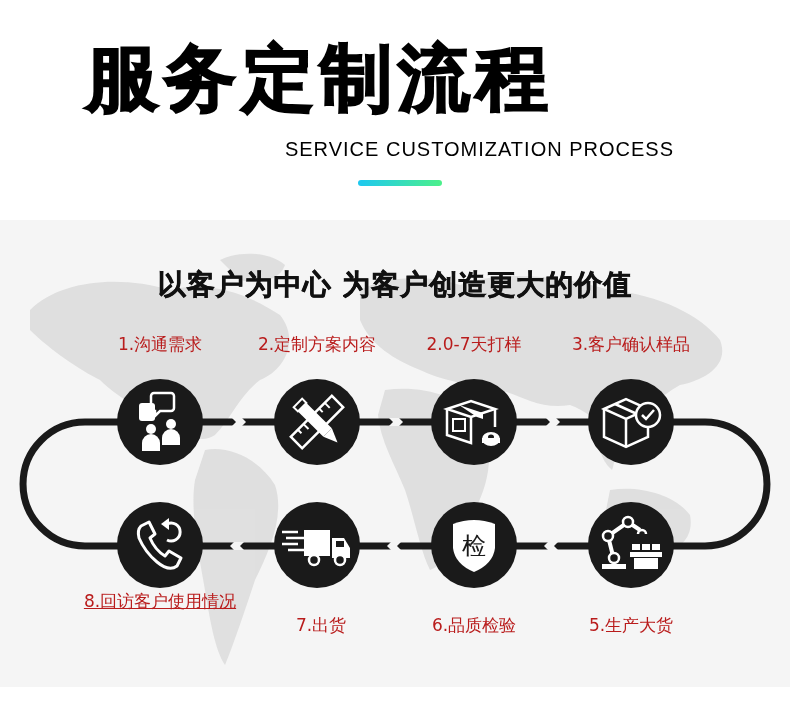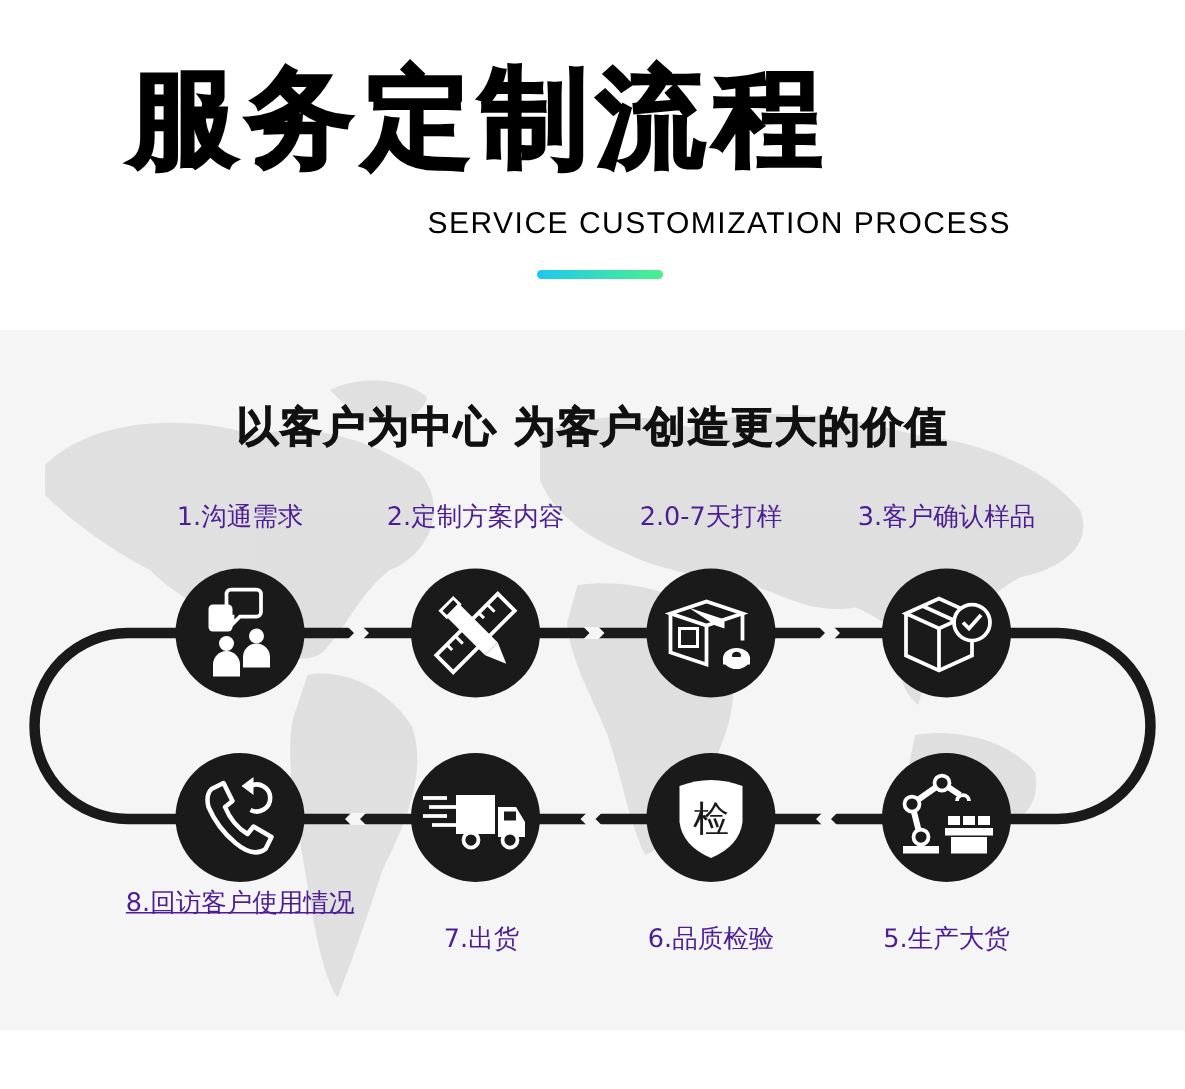--- a/index.html
+++ b/index.html
@@ -9,21 +9,21 @@
            font-size: 72px; font-weight: 900; color: #000; letter-spacing: 6px; line-height: 100px;
            -webkit-text-stroke: 2px #000; }
   .subtitle { position: absolute; left: 0; top: 138px; width: 674px; text-align: right;
               font-family: "Liberation Sans", sans-serif; font-size: 20px; color: #000; letter-spacing: 1px; }
   .accent-bar { position: absolute; left: 358px; top: 180px; width: 84px; height: 6px; border-radius: 3px; }
   .panel { position: absolute; left: 0; top: 220px; width: 790px; height: 467px; background: #f5f5f5; overflow: hidden; }
   .map { position: absolute; left: 0; top: 0; }
   .slogan { position: absolute; left: 0; top: 254px; width: 790px; text-align: center;
             font-size: 28px; font-weight: bold; color: #111; letter-spacing: 1px; margin-top: 12px; -webkit-text-stroke: 0.6px #111; }
   .track { position: absolute; left: 0; top: 0; }
-  .step-label { position: absolute; width: 200px; text-align: center; font-size: 17px; color: #4c1d95; }
+  .step-label { position: absolute; width: 200px; text-align: center; font-size: 17px; color: #b91c1c; }
   .step-circle { position: absolute; width: 86px; height: 86px; border-radius: 50%; background: #1a1a1a; }
   .step-circle svg { position: absolute; left: 0; top: 0; }
 </style>
 </head>
 <body>
 
 <div class="title">服务定制流程</div>
 <div class="subtitle">SERVICE CUSTOMIZATION PROCESS</div>
 <div class="accent-bar" style="background: linear-gradient(90deg, #1ec8f0, #4cf08a);"></div>
 

